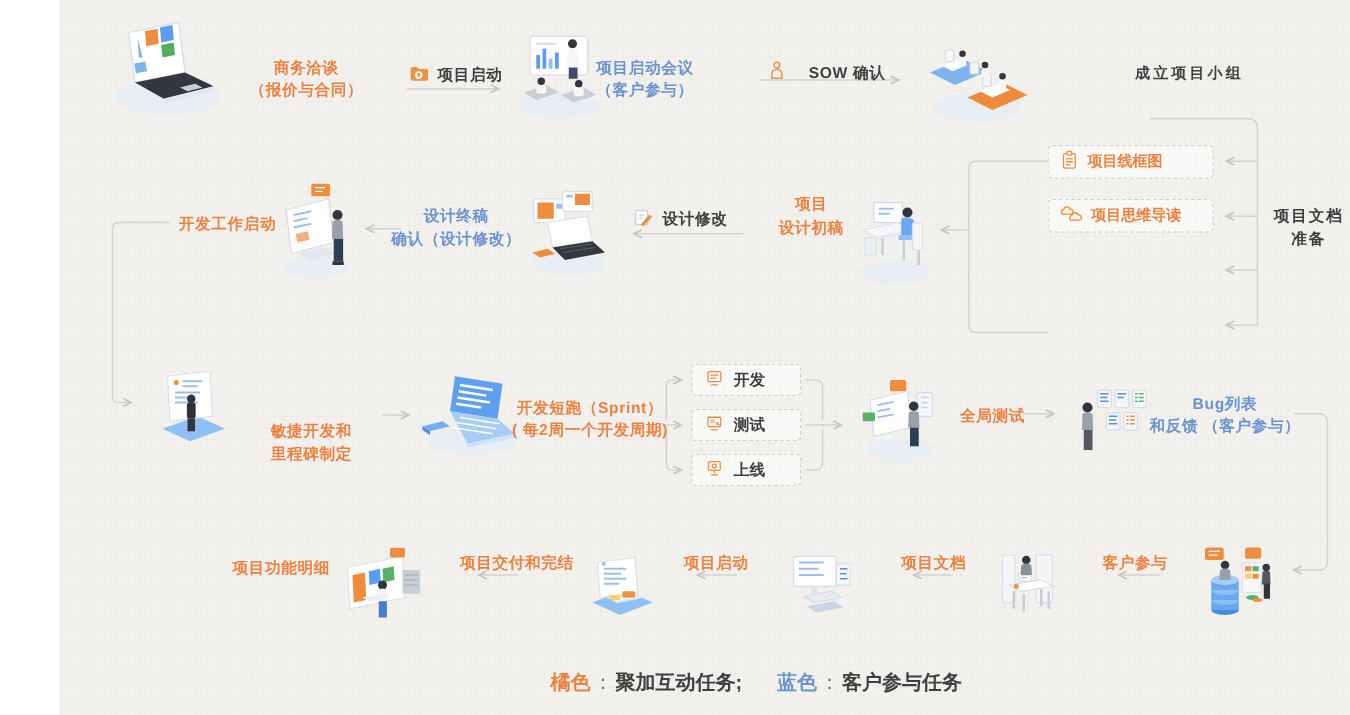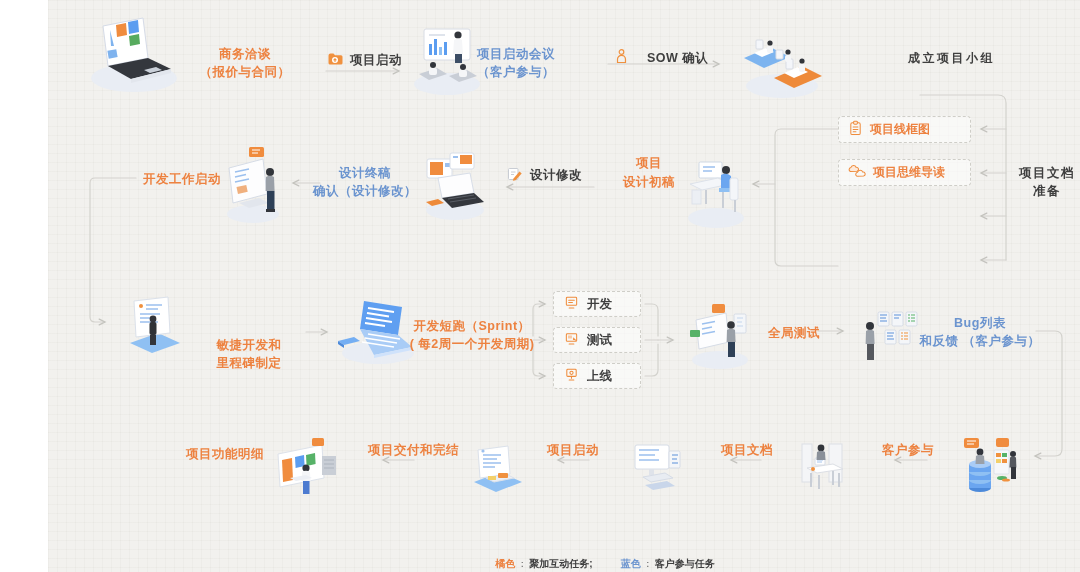--- a/index.html
+++ b/index.html
@@ -28,22 +28,22 @@
     font-size:12px;font-weight:700;color:#ed8240;white-space:nowrap;
   }
   .sbox{
     position:absolute;left:505px;width:88px;height:26px;box-sizing:border-box;
     border:1px dashed #cfcec8;border-radius:4px;background:rgba(255,255,255,.55);
     display:flex;align-items:center;gap:8px;padding-left:10px;
     font-size:12.5px;font-weight:700;color:#3f3f3f;white-space:nowrap;
   }
   .illus{position:absolute;}
   .team-lbl{font-size:12px;letter-spacing:2.5px;}
-  .legend{position:absolute;left:557px;top:557px;transform:translateX(-50%);
-    display:flex;align-items:center;font-size:10px;font-weight:700;white-space:nowrap;justify-content:center;}
+  .legend{position:absolute;left:557px;top:536px;transform:translateX(-50%);
+    display:flex;align-items:center;font-size:16px;font-weight:700;white-space:nowrap;justify-content:center;}
   .legend .gap{width:28px;}
   .legend .c{margin:0 2px;color:#6f6f6f;font-weight:400;}
 </style>
 </head>
 <body>
 
 <div class="canvas">
 
   <svg class="connectors" width="1080" height="572" viewBox="0 0 1080 572">
     <defs>

